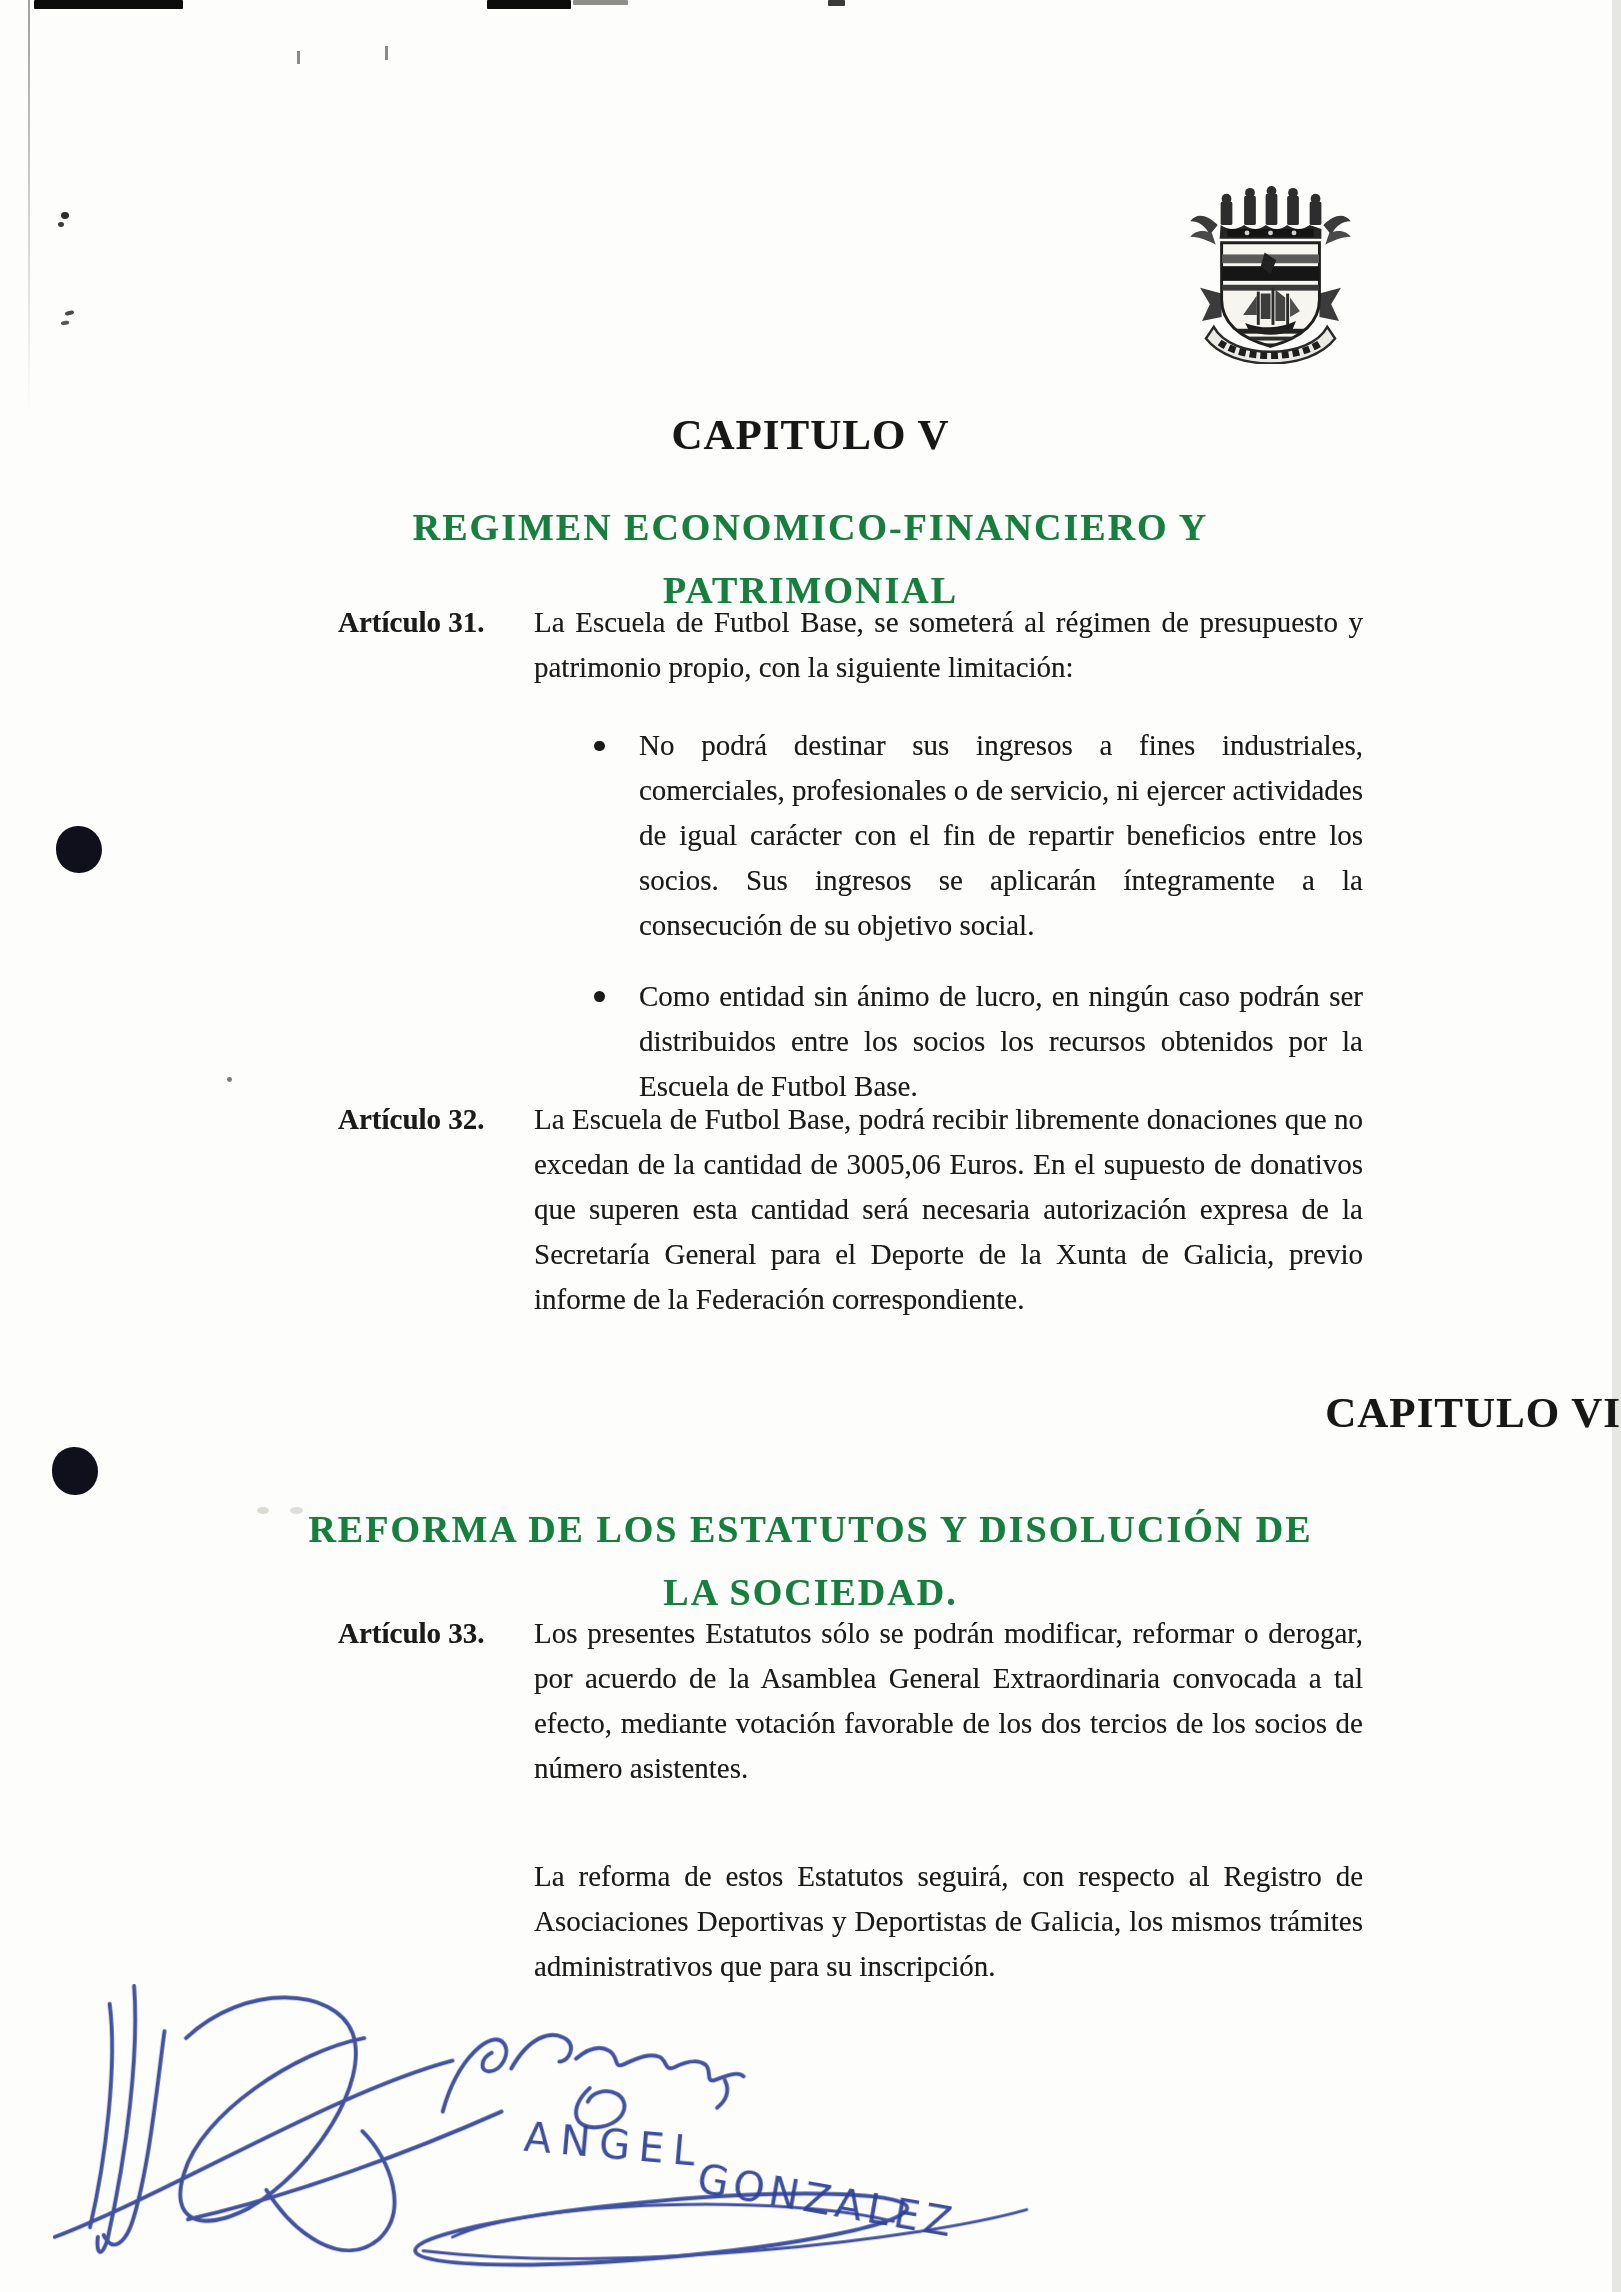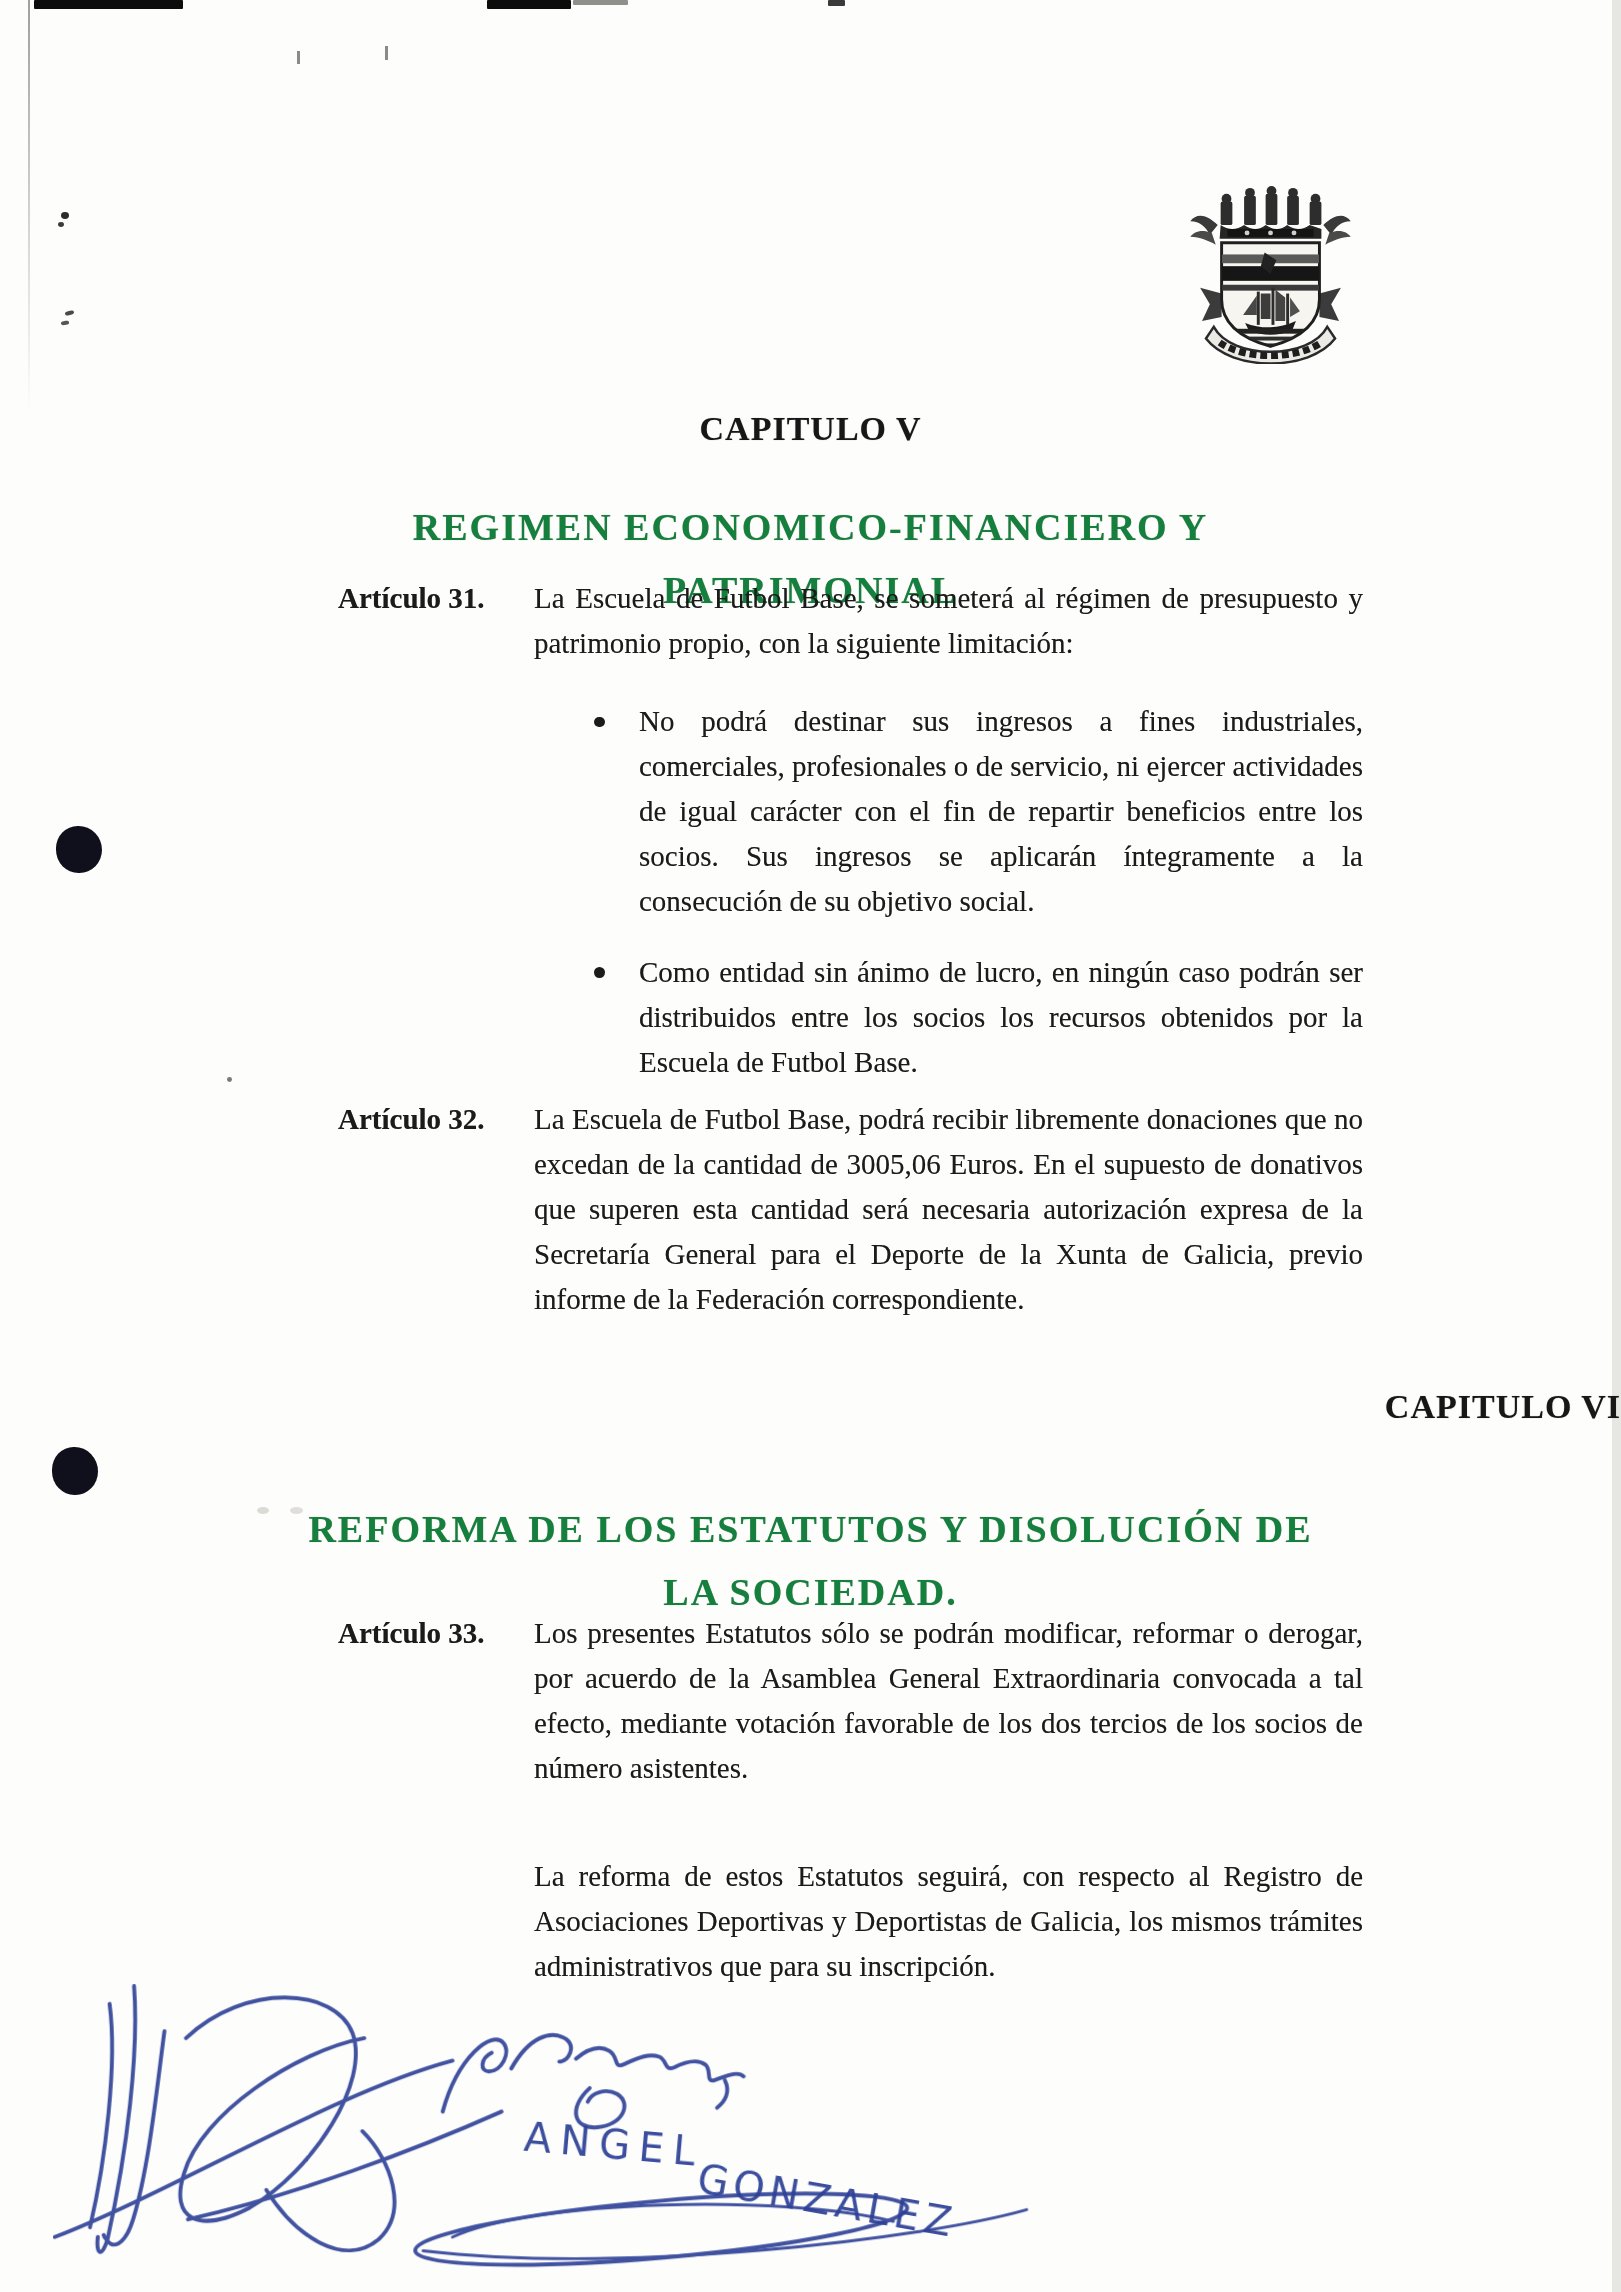--- a/index.html
+++ b/index.html
@@ -31,41 +31,41 @@
   .speck.s5{left:227px;top:1077px;width:4.9px;height:4.9px;background:#7a7a76;}
   .speck.s6{left:257px;top:1507px;width:11.8px;height:6.9px;background:#dcdad5;}
   .speck.s7{left:290px;top:1507px;width:12.7px;height:6.9px;background:#e0deda;}
   .hole{position:absolute;background:#10101c;border-radius:48% 52% 50% 50%;}
   .hole.h1{left:56px;top:826px;width:46px;height:47px;}
   .hole.h2{left:52px;top:1447px;width:46px;height:48px;}
 
   
   .h1{
     position:absolute;left:0;width:1621px;text-align:center;
-    font-weight:bold;font-size:34px;letter-spacing:1px;color:#171717;
+    font-weight:bold;font-size:43px;letter-spacing:1px;color:#171717;
     text-shadow:0 0 1px rgba(20,20,20,.35);
   }
   .h1.cap5{top:410px;}
   .h1.cap6{top:1388px;text-align:right;}
   .h2{
     position:absolute;left:281px;width:1059px;text-align:center;
     font-weight:bold;font-size:38px;letter-spacing:2px;line-height:63px;color:#15803d;
     text-shadow:0 0 1px rgba(20,20,20,.35);
   }
   .h2.cap5{top:496px;}
   .h2.cap6{top:1498px;}
 
   
   .article{
     position:absolute;left:338px;width:1025px;
     display:grid;grid-template-columns:196px 829px;
     font-size:29px;line-height:45px;
     text-shadow:0 0 0.5px rgba(20,20,20,.45);
   }
-  .article.a31{top:576px;}
+  .article.a31{top:600px;}
   .article.a32{top:1097px;}
   .article.a33{top:1611px;}
   .art-label{font-weight:bold;white-space:nowrap;}
   .art-body p{margin:0;text-align:justify;}
   .art-body p.cont{margin-top:63px;}
   .bullets{list-style:none;margin:33px 0 0 0;padding:0 0 0 93px;}
   .bullets li{position:relative;text-align:justify;margin-left:12px;}
   .bullets li + li{margin-top:25.5px;}
   .bullets li::before{
     content:"";position:absolute;left:-45px;top:17.6px;

